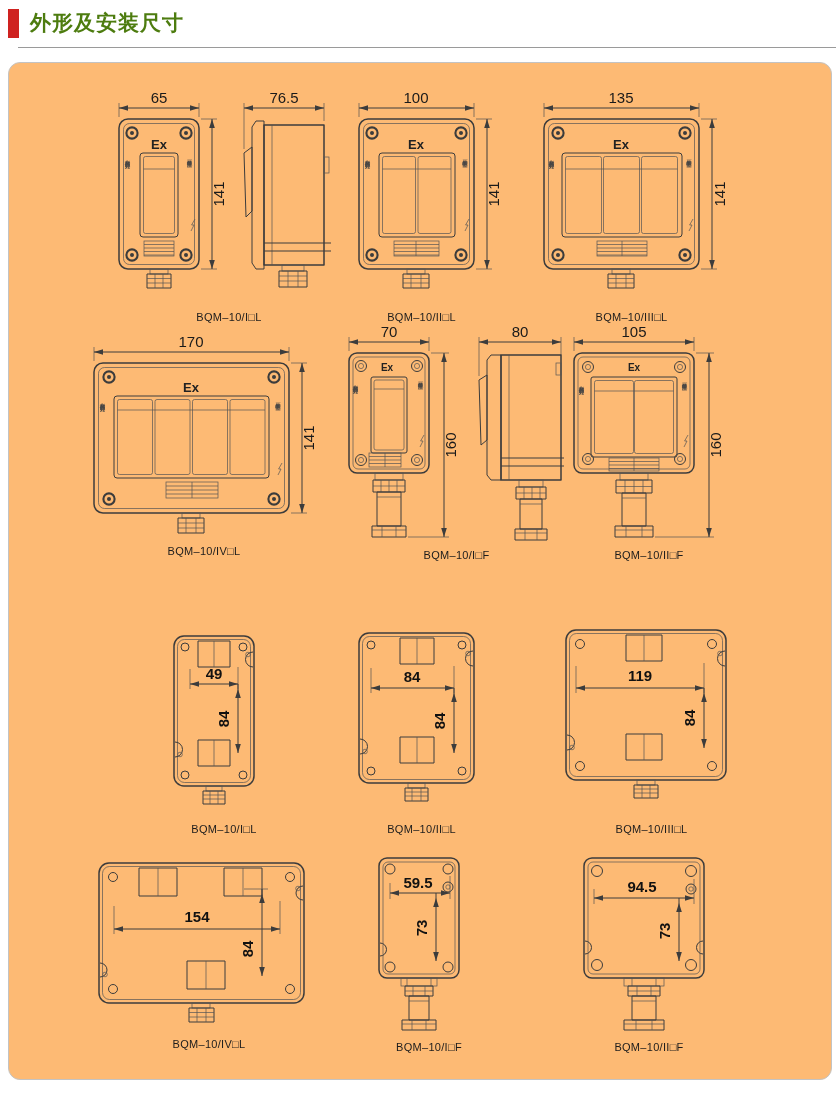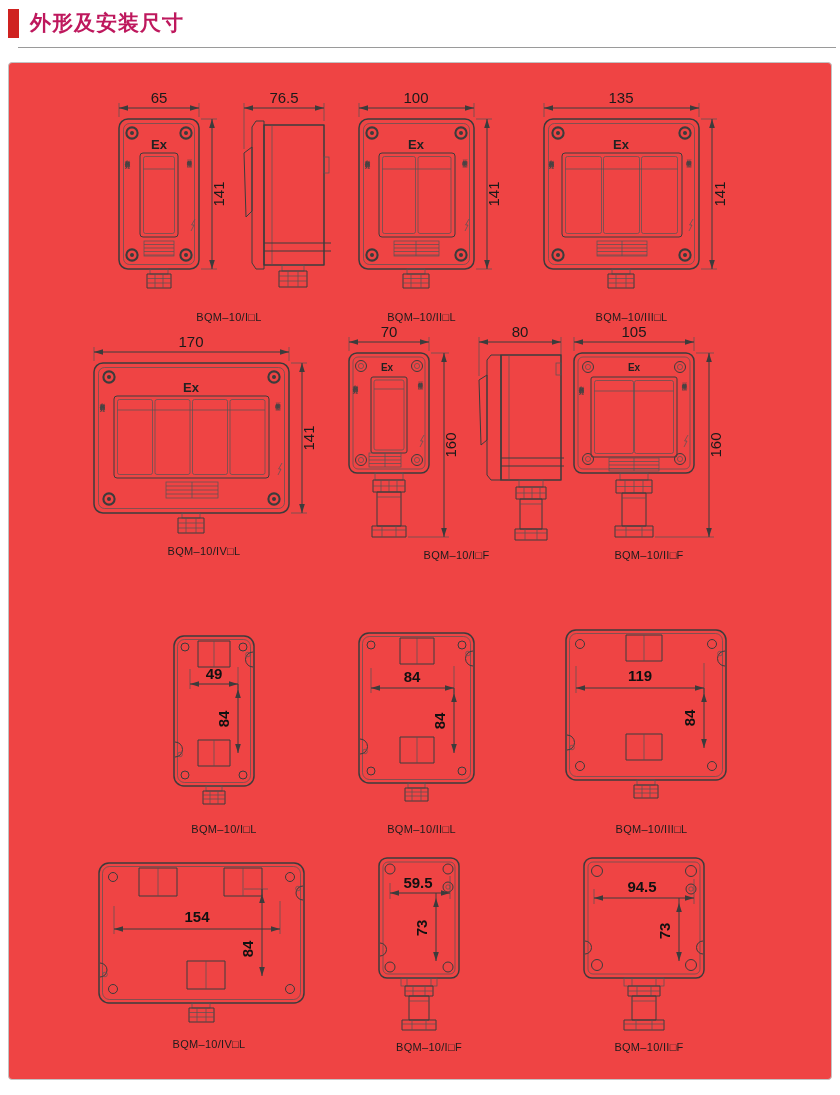--- a/index.html
+++ b/index.html
@@ -1,21 +1,21 @@
 <!DOCTYPE html>
 <html><head>
 <meta charset="utf-8">
 <style>
   html,body{margin:0;padding:0;background:#ffffff;}
   body{width:840px;height:1095px;position:relative;font-family:"Liberation Sans","DejaVu Sans",sans-serif;}
   .header{position:absolute;left:0;top:0;width:840px;height:48px;}
   .accent{position:absolute;left:8px;top:9px;width:11px;height:29px;background:#cf2220;}
-  .title{position:absolute;left:30px;top:9px;font-size:21px;font-weight:bold;color:#be185d;letter-spacing:1px;}
+  .title{position:absolute;left:30px;top:9px;font-size:21px;font-weight:bold;color:#4d7c0f;letter-spacing:1px;}
   .header-rule{position:absolute;left:18px;top:47px;width:818px;height:0;border-top:1px solid #9a9a9a;}
-  .panel{position:absolute;left:8px;top:62px;width:822px;height:1016px;border:1px solid #c3c3c3;border-radius:4px;background:#ef4444;}
+  .panel{position:absolute;left:8px;top:62px;width:822px;height:1016px;border:1px solid #c3c3c3;border-radius:12px;background:#fdba74;}
   svg{position:absolute;overflow:visible;}
   .ln{fill:none;stroke:#3c3c3c;stroke-width:1.5;stroke-linejoin:round;}
   .ln2{fill:none;stroke:#3c3c3c;stroke-width:1;stroke-linejoin:round;}
   .thin{fill:none;stroke:#555;stroke-width:0.7;}
   .dim{stroke:#3c3c3c;stroke-width:1;fill:none;}
   .arr{fill:#3c3c3c;stroke:none;}
   .scrw{fill:none;stroke:#3c3c3c;stroke-width:2.1;}
   .dot{fill:#3c3c3c;stroke:none;}
   .dt{font:15px "Liberation Sans","DejaVu Sans",sans-serif;fill:#1a1a1a;}
   .dtb{font:bold 15px "Liberation Sans","DejaVu Sans",sans-serif;fill:#111;}

